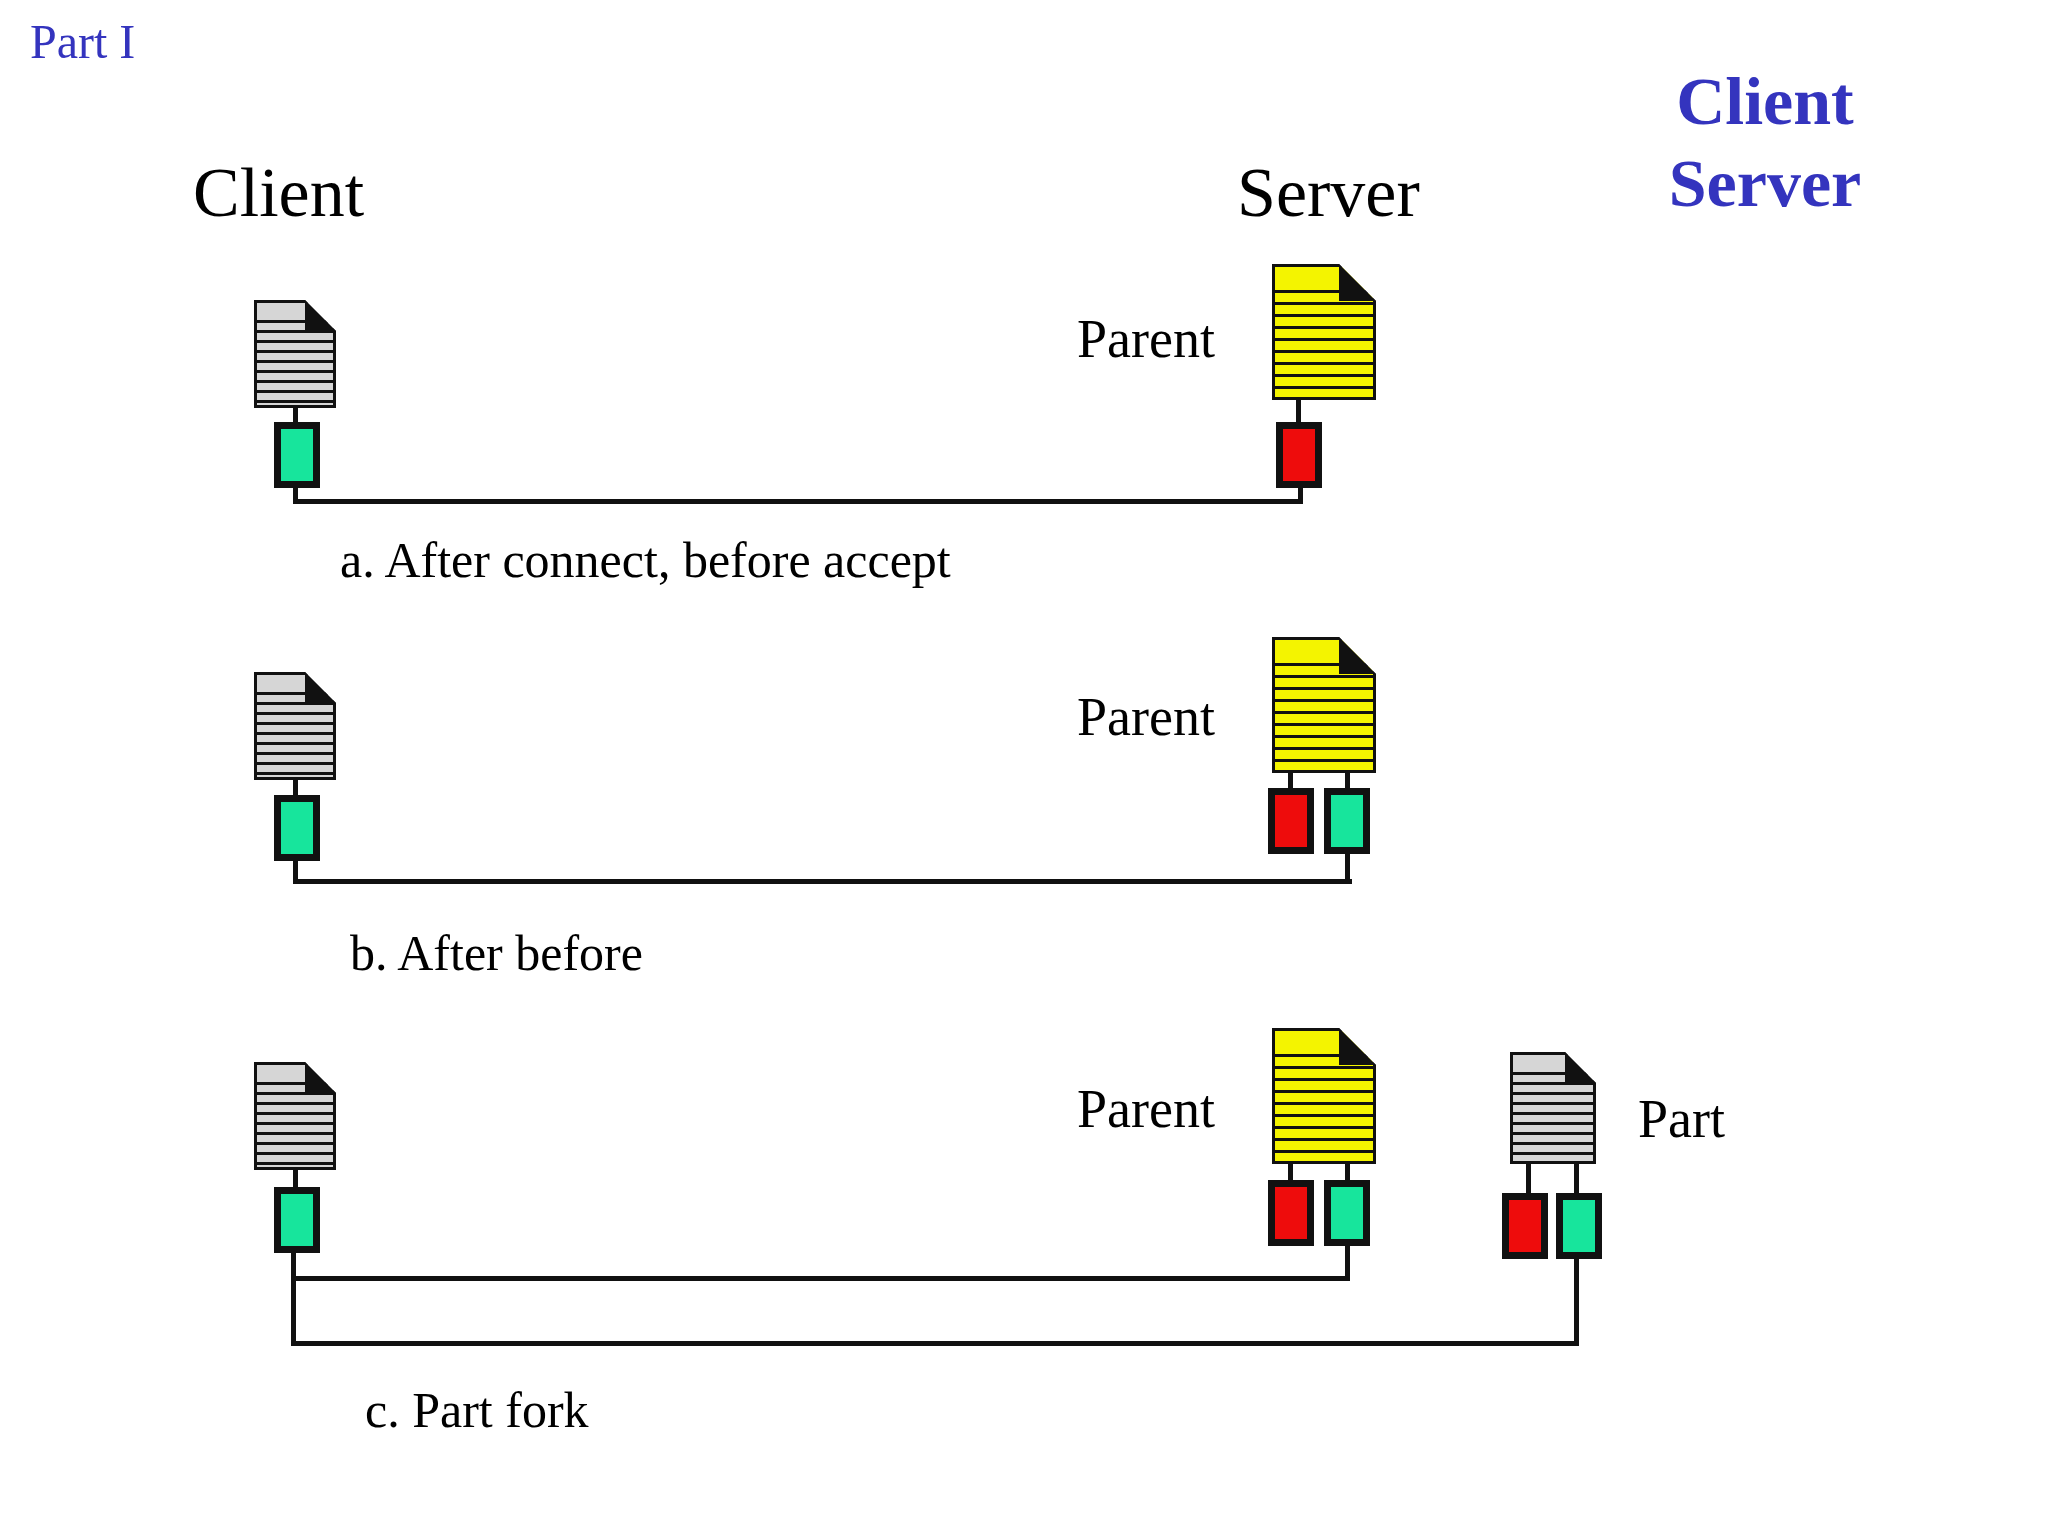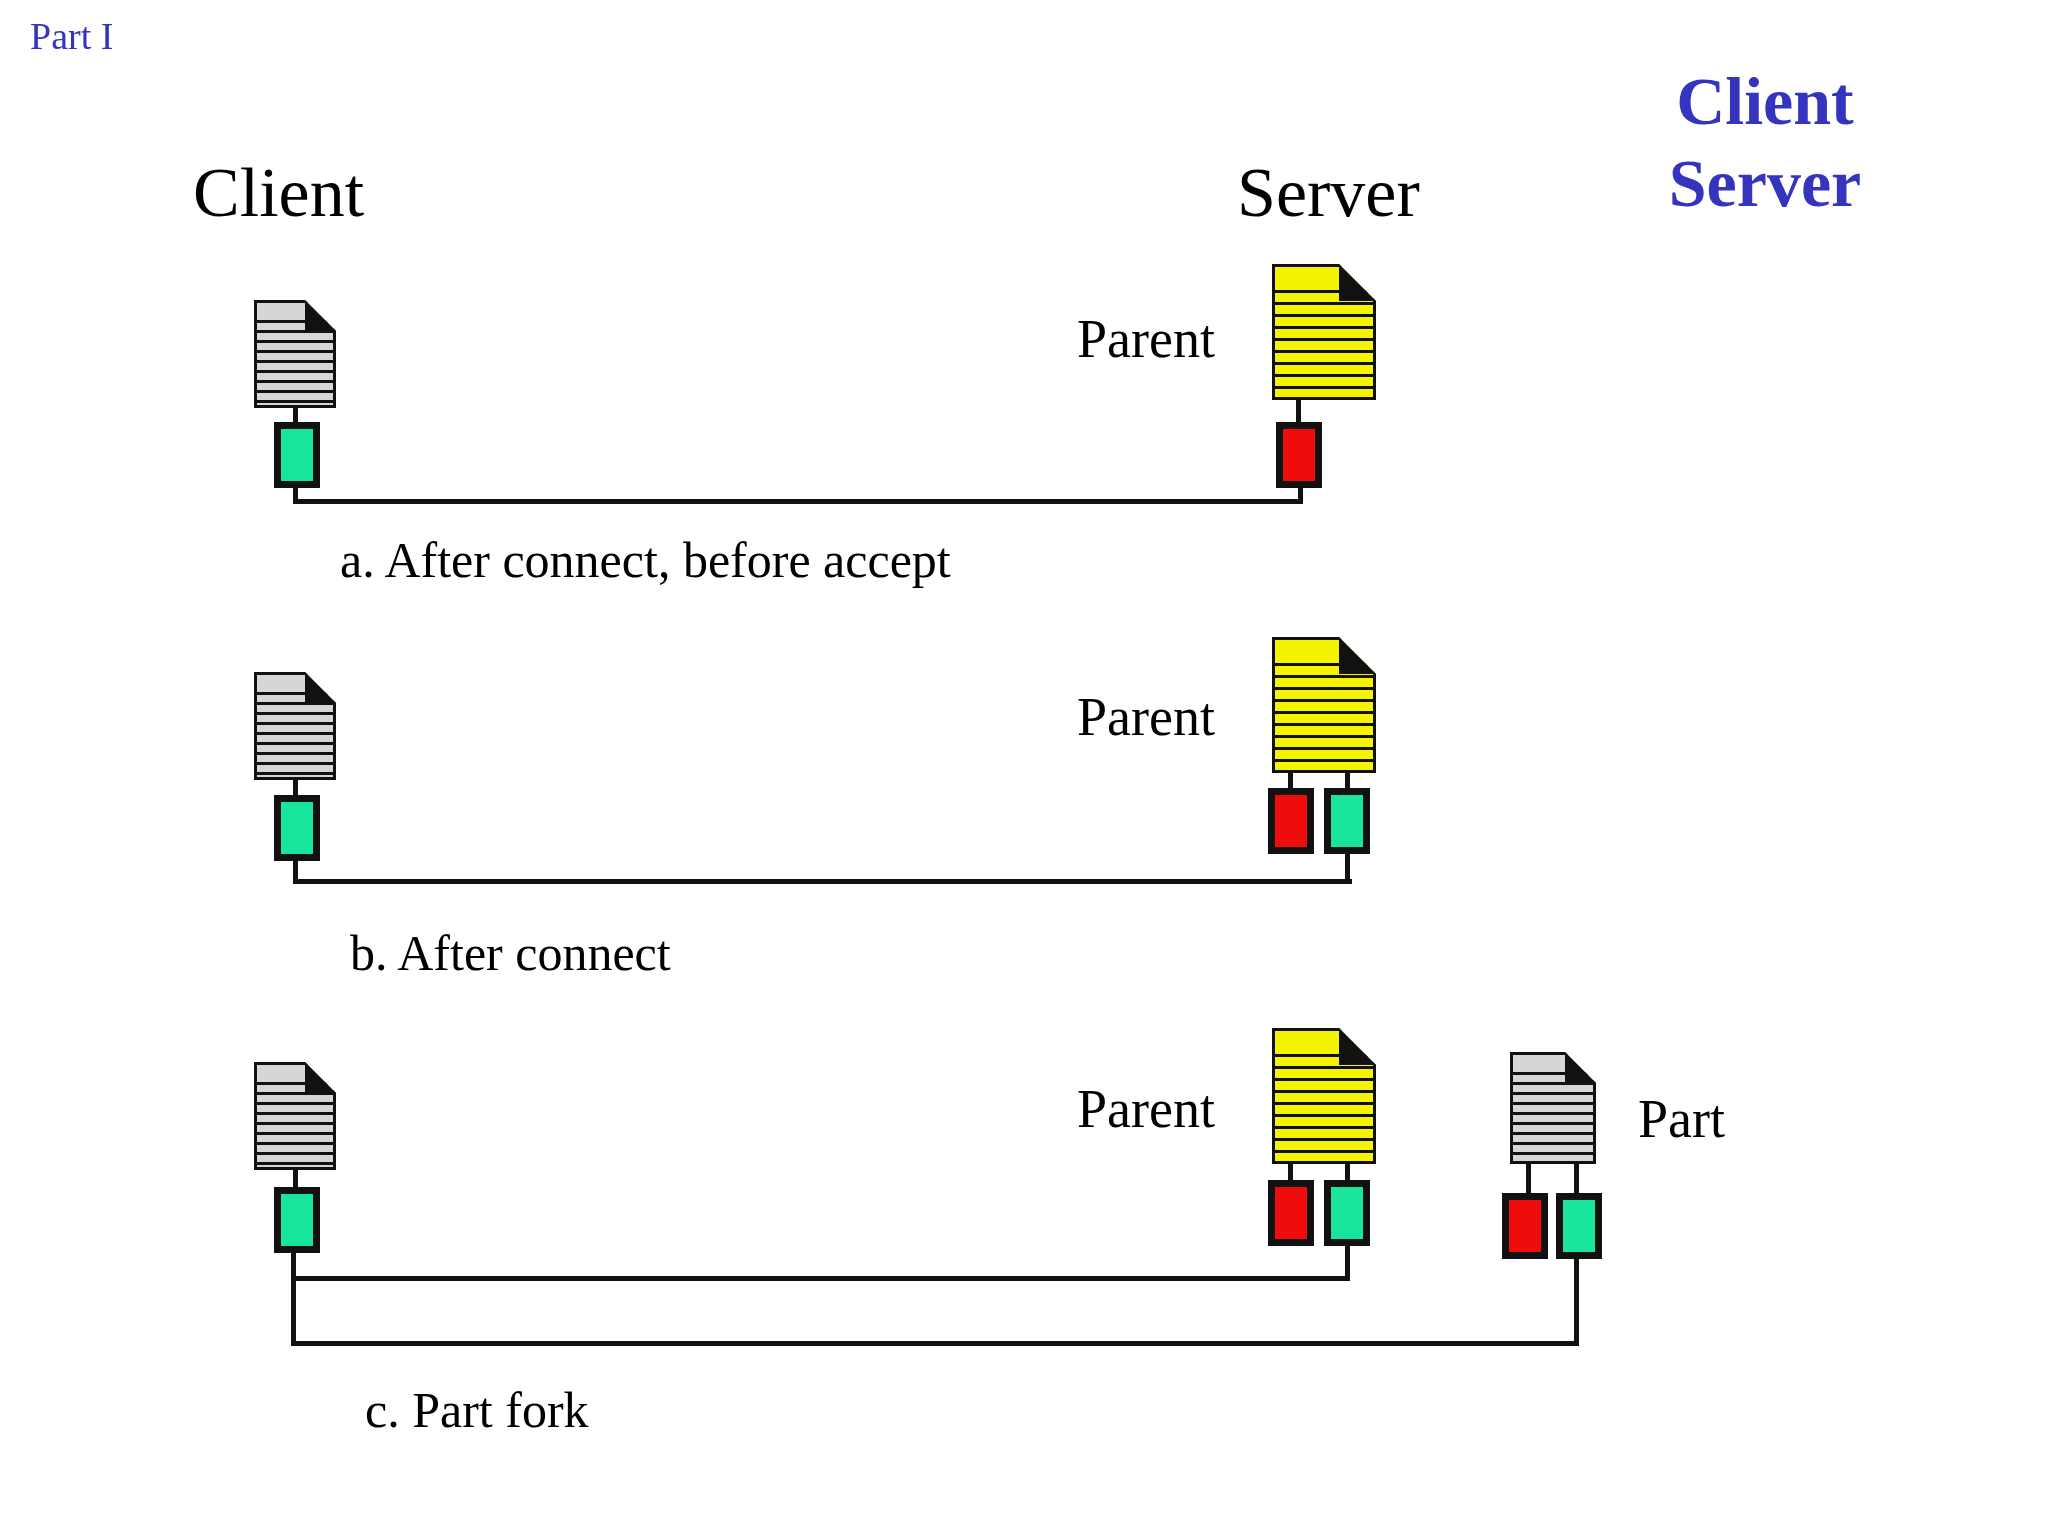--- a/index.html
+++ b/index.html
@@ -8,21 +8,21 @@
     --paper-yellow:#F4F400;
     --socket-green:#17E59C;
     --socket-red:#EE0C0C;
     --ink-black:#111111;
   }
   html,body{margin:0;padding:0;background:#ffffff;}
   #canvas{
     position:relative;width:2048px;height:1536px;background:#ffffff;overflow:hidden;
     font-family:"Liberation Serif","DejaVu Serif",serif;color:#000;
   }
-  .part-label{position:absolute;left:30px;top:16px;font-size:38px;line-height:1.1;color:var(--accent-blue);text-align:center;}
+  .part-label{position:absolute;left:30px;top:16px;font-size:48px;line-height:1.1;color:var(--accent-blue);text-align:center;}
   .heading{position:absolute;font-size:70px;line-height:1;color:#000;}
   .side-title{
     position:absolute;left:1600px;top:60px;width:330px;text-align:center;
     font-weight:bold;font-size:68px;line-height:82px;color:var(--accent-blue);
   }
   .caption{position:absolute;font-size:50px;line-height:1.15;text-align:left;color:#000;}
   .proc-label{position:absolute;font-size:54px;line-height:1.1;color:#000;}
   .proc-label.right{text-align:center;}
 
   .doc{position:absolute;border:3px solid var(--ink-black);box-sizing:border-box;}
@@ -98,21 +98,21 @@
     <div class="doc yellow" style="left:1272px;top:637px;width:104px;height:136px;">
       <div class="stripes"></div>
       <div class="fold-cut"></div>
       <div class="fold-flap"></div>
     </div>
     <div class="wire" style="left:1288px;top:771px;width:5px;height:19px;"></div>
     <div class="wire" style="left:1345px;top:771px;width:5px;height:19px;"></div>
     <div class="socket red" style="left:1268px;top:788px;"></div>
     <div class="socket green" style="left:1324px;top:788px;"></div>
 
-    <div class="caption" style="left:350px;top:925px;width:1000px;">b. After connect</div>
+    <div class="caption" style="left:350px;top:925px;width:1000px;">b. After before</div>
   </div>
 
   <div>
 
     <div class="doc gray" style="left:254px;top:1062px;width:82px;height:108px;">
       <div class="stripes"></div>
       <div class="fold-cut"></div>
       <div class="fold-flap"></div>
     </div>
     <div class="wire" style="left:293px;top:1168px;width:5px;height:21px;"></div>

